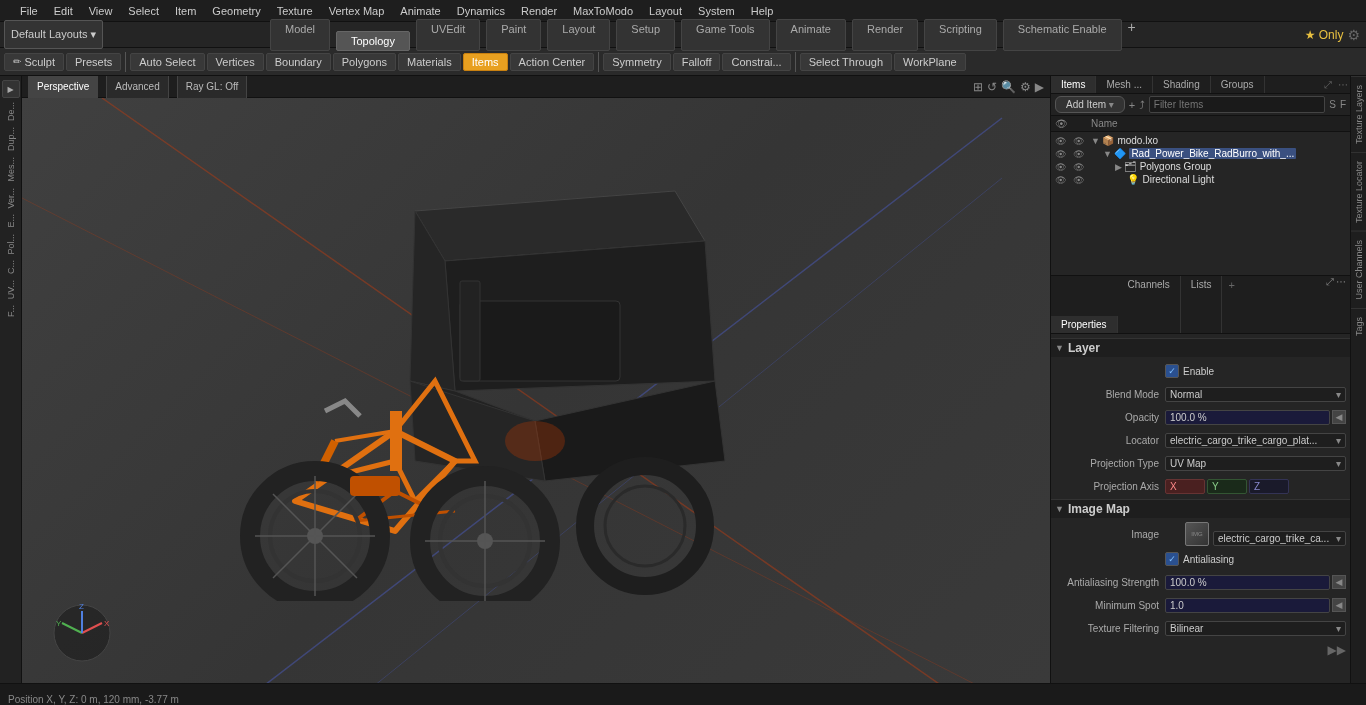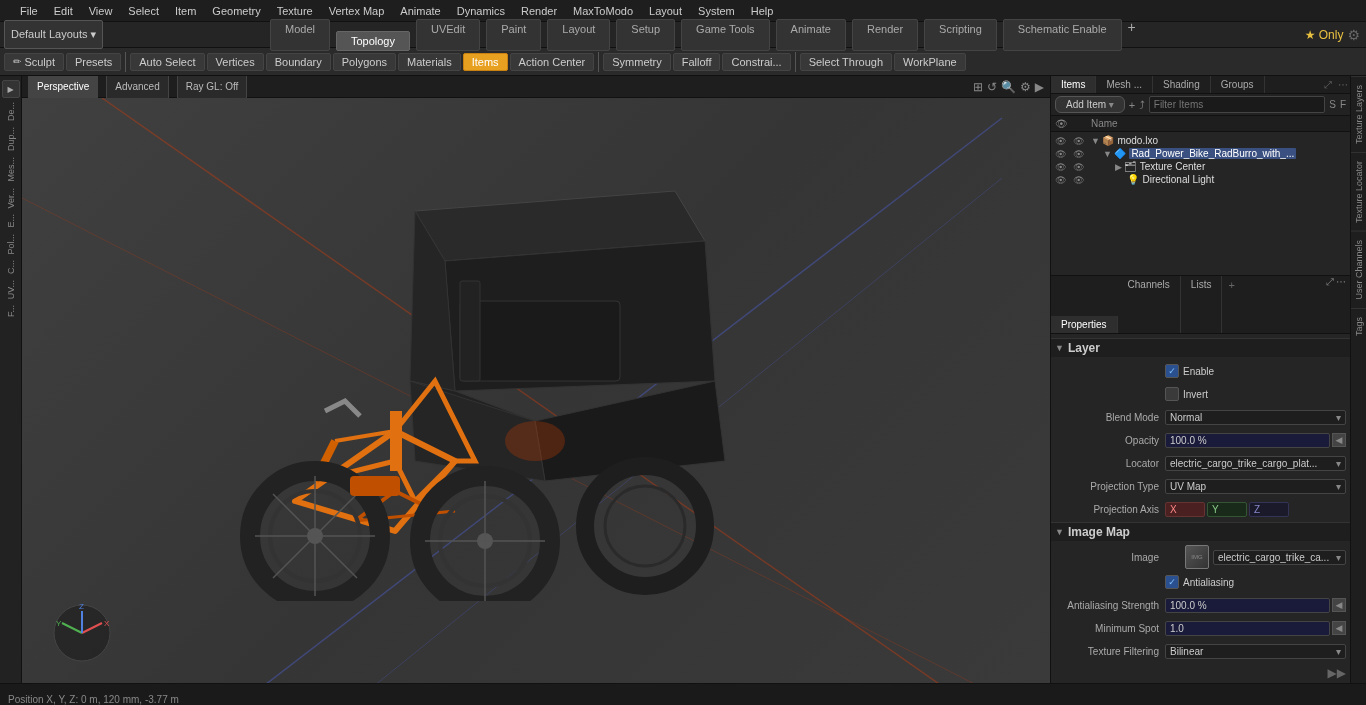--- a/index.html
+++ b/index.html
@@ -91,21 +91,21 @@
     .prop-check { width: 14px; height: 14px; background: #3a3a3a; border: 1px solid #555; border-radius: 2px; display: flex; align-items: center; justify-content: center; cursor: pointer; }
     .prop-check.checked { background: #2a5090; }
     .prop-check-mark { color: #80c0ff; font-size: 9px; }
     .prop-check-label { color: #ccc; font-size: 10px; }
     .prop-dropdown { width: 100%; background: #1e1e1e; border: 1px solid #444; color: #ccc; padding: 1px 4px; font-size: 10px; border-radius: 2px; cursor: pointer; display: flex; align-items: center; justify-content: space-between; }
     .prop-dropdown-arrow { color: #888; }
     .prop-xyz { display: flex; gap: 2px; }
     .prop-x { background: #4a2020; border: 1px solid #663333; color: #ff8888; padding: 1px 4px; font-size: 10px; border-radius: 2px; width: 40px; }
     .prop-y { background: #1a2a1a; border: 1px solid #335533; color: #88cc88; padding: 1px 4px; font-size: 10px; border-radius: 2px; width: 40px; cursor: pointer; }
     .prop-z { background: #1a1a2a; border: 1px solid #333355; color: #8888cc; padding: 1px 4px; font-size: 10px; border-radius: 2px; width: 40px; cursor: pointer; }
-    .image-map-row { display: flex; align-items: center; gap: 4px; padding-left: 20px; }
+    .image-map-row { display: flex; align-items: flex-end; gap: 4px; padding-left: 20px; }
     .image-thumb { width: 24px; height: 24px; background: #555; border: 1px solid #777; border-radius: 2px; display: flex; align-items: center; justify-content: center; font-size: 8px; }
     .prop-slider-row { display: flex; align-items: center; gap: 2px; }
     .prop-slider-val { background: #1a1a3a; border: 1px solid #444; color: #ccc; padding: 1px 4px; font-size: 10px; border-radius: 2px; flex: 1; }
     .prop-slider-btn { width: 14px; height: 14px; background: #444; border: 1px solid #555; color: #888; font-size: 9px; display: flex; align-items: center; justify-content: center; cursor: pointer; }
 
     
     #right-vtabs { width: 16px; background: #1e1e1e; border-left: 1px solid #111; display: flex; flex-direction: column; }
     .vtab { writing-mode: vertical-rl; transform: rotate(180deg); font-size: 9px; color: #888; padding: 8px 3px; cursor: pointer; border-bottom: 1px solid #333; }
 
     
@@ -372,21 +372,21 @@
           <span class="item-icon">🔷</span>
           <span class="item-name selected">Rad_Power_Bike_RadBurro_with_...</span>
         </div>
 
         <div class="item-row">
           <div class="item-eye">👁</div>
           <div class="item-eye">👁</div>
           <span style="display:inline-block;width:24px"></span>
           <span class="item-arrow">▶</span>
           <span class="item-icon">🗂</span>
-          <span class="item-name">Texture Center</span>
+          <span class="item-name">Polygons Group</span>
         </div>
 
         <div class="item-row">
           <div class="item-eye">👁</div>
           <div class="item-eye">👁</div>
           <span style="display:inline-block;width:36px"></span>
           <span class="item-icon">💡</span>
           <span class="item-name">Directional Light</span>
         </div>
       </div>
@@ -415,29 +415,20 @@
           <div class="prop-value">
             <div class="prop-checkbox">
               <div class="prop-check checked">
                 <span class="prop-check-mark">✓</span>
               </div>
               <span class="prop-check-label">Enable</span>
             </div>
           </div>
         </div>
 
-        <div class="prop-row">
-          <div class="prop-label"></div>
-          <div class="prop-value">
-            <div class="prop-checkbox">
-              <div class="prop-check"></div>
-              <span class="prop-check-label">Invert</span>
-            </div>
-          </div>
-        </div>
 
         <div class="prop-row">
           <div class="prop-label">Blend Mode</div>
           <div class="prop-value">
             <div class="prop-dropdown">
               <span>Normal</span>
               <span class="prop-dropdown-arrow">▾</span>
             </div>
           </div>
         </div>

